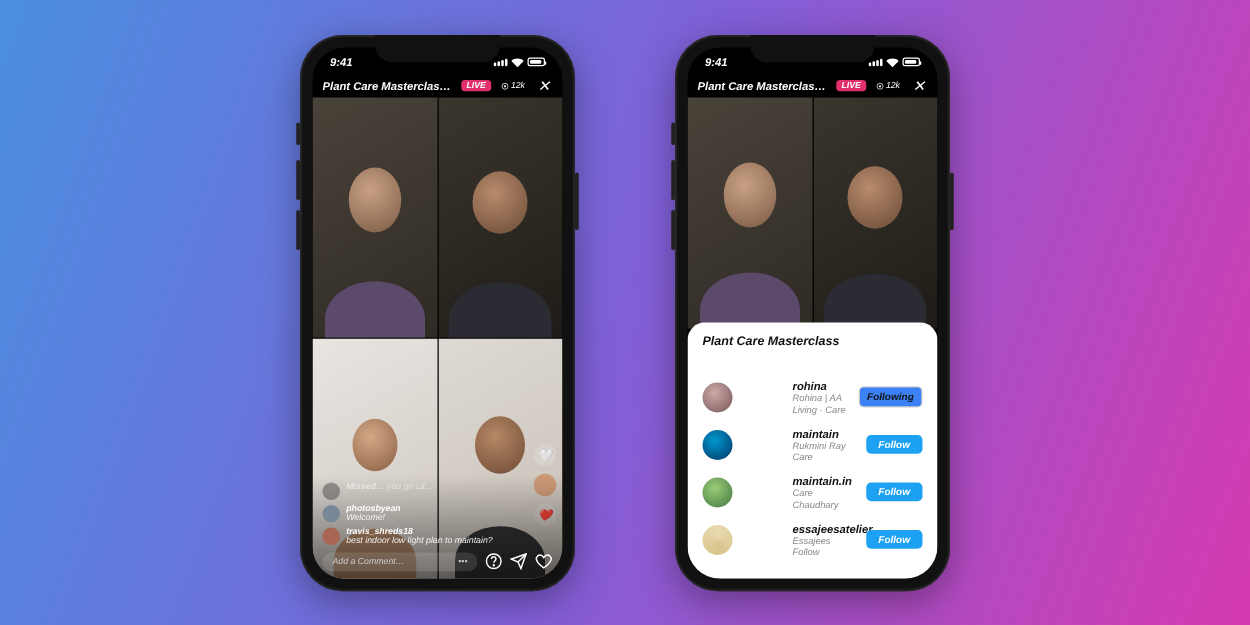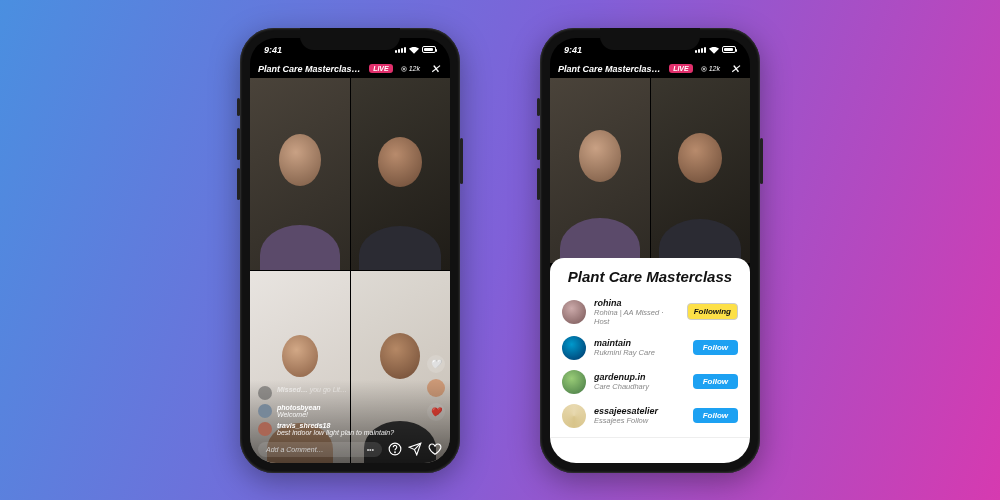--- a/index.html
+++ b/index.html
@@ -84,32 +84,32 @@
     position:absolute; right:5px; bottom:42px; display:flex; flex-direction:column; gap:6px; z-index:12;
   }
   .reaction { width:18px; height:18px; border-radius:50%; background:rgba(255,255,255,0.15); display:flex; align-items:center; justify-content:center; font-size:9px; }
 
   
   .sheet {
     position:absolute; left:0; right:0; bottom:0; height:205px;
     background:#fff; border-radius:14px 14px 0 0; z-index:18; color:#111;
     display:flex; flex-direction:column; padding:10px 12px 6px;
   }
-  .sheet h3 { font-size:15px; font-weight:700; text-align:center; margin-bottom:8px; }
+  .sheet h3 { font-size:10px; font-weight:700; text-align:left; margin-bottom:20px; }
   .row { display:flex; align-items:center; gap:8px; padding:5px 0; }
   .avatar { width:24px; height:24px; border-radius:50%; flex:none; }
   .av1{background:radial-gradient(circle at 40% 35%,#caa,#755)}
   .av2{background:radial-gradient(circle at 40% 35%,#09c,#036)}
   .av3{background:radial-gradient(circle at 40% 35%,#9c7,#474)}
   .av4{background:conic-gradient(#e8d9b0,#d8c48a,#e8d9b0)}
-  .row-main { flex:1; min-width:0; }
+  .row-main { flex:1; min-width:0;margin-left:40px; }
   .row-user { font-size:9px; font-weight:700; }
   .row-sub { font-size:7.5px; color:#888; }
   .btn-follow { background:#1da1f2; color:#fff; font-size:8px; font-weight:600; padding:3px 10px; border-radius:4px; }
-  .btn-following { background:#fde047; border:1px solid #ccc; color:#111; font-size:8px; font-weight:600; padding:3px 6px; border-radius:4px; }
+  .btn-following { background:#3b82f6; border:1px solid #ccc; color:#111; font-size:8px; font-weight:600; padding:3px 6px; border-radius:4px; }
   .divider { height:1px; background:#eee; margin:4px -12px; }
   .req-row { display:flex; align-items:center; gap:10px; padding:8px 0 2px; font-size:9px; font-weight:600; }
   .req-icon { width:18px; height:18px; }
 </style>
 </head>
 <body>
 
 <div class="phone">
   <div class="notch"></div>
   <div class="side-btn side-l1"></div>
@@ -281,38 +281,38 @@
       </div>
     </div>
 
     <div class="sheet">
       <h3>Plant Care Masterclass</h3>
 
       <div class="row">
         <div class="avatar av1"></div>
         <div class="row-main">
           <div class="row-user">rohina</div>
-          <div class="row-sub">Rohina | AA Missed · Host</div>
+          <div class="row-sub">Rohina | AA Living · Care</div>
         </div>
         <div class="btn-following">Following</div>
       </div>
 
       <div class="row">
         <div class="avatar av2"></div>
         <div class="row-main">
           <div class="row-user">maintain</div>
           <div class="row-sub">Rukmini Ray Care</div>
         </div>
         <div class="btn-follow">Follow</div>
       </div>
 
       <div class="row">
         <div class="avatar av3"></div>
         <div class="row-main">
-          <div class="row-user">gardenup.in</div>
+          <div class="row-user">maintain.in</div>
           <div class="row-sub">Care Chaudhary</div>
         </div>
         <div class="btn-follow">Follow</div>
       </div>
 
       <div class="row">
         <div class="avatar av4"></div>
         <div class="row-main">
           <div class="row-user">essajeesatelier</div>
           <div class="row-sub">Essajees Follow</div>

